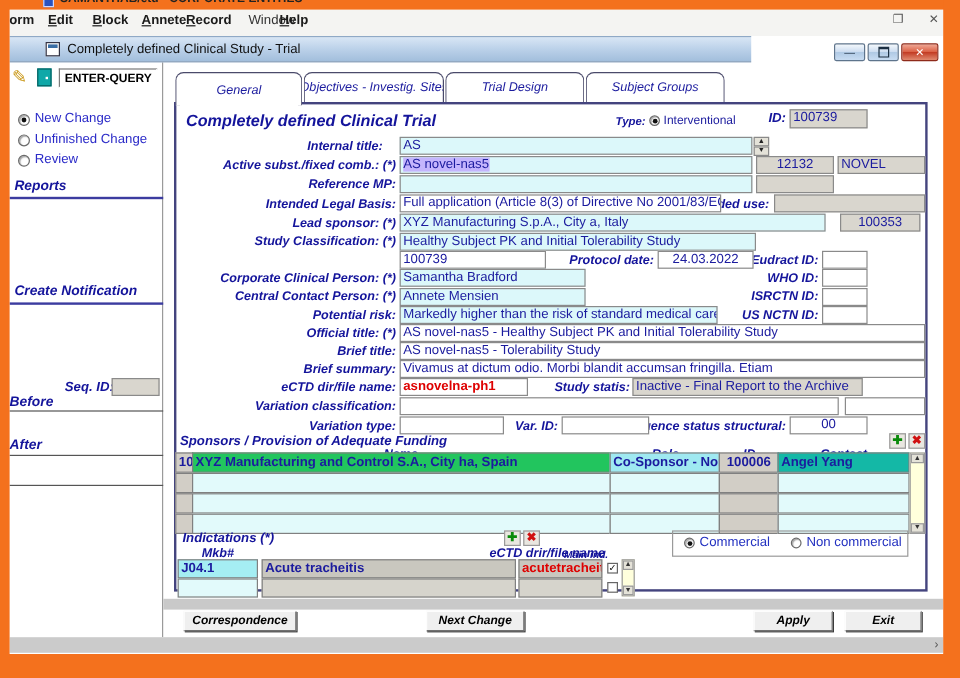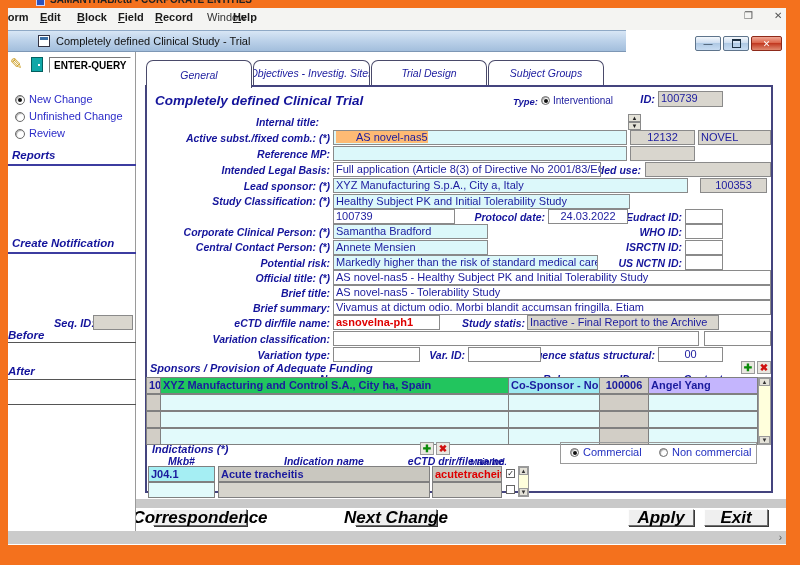--- a/index.html
+++ b/index.html
@@ -24,21 +24,21 @@
   .lbl{position:absolute;font-style:italic;font-weight:bold;font-size:10.5px;color:#14149B;white-space:nowrap;}
   .fld{position:absolute;height:15px;box-sizing:border-box;border:1px solid #8A8A8A;background:#fff;
        font-size:11px;color:#1B1B9E;line-height:13px;padding:0 2px;white-space:nowrap;overflow:hidden;}
   .cyan{background:#DCF8FA;}
   .gray{background:#D9D6CE;}
   .ctr{text-align:center;}
   .redtx{color:#DE0000;font-weight:bold;}
   .btn{position:absolute;background:#EFEFEF;border:1px solid #707070;border-top-color:#FDFDFD;border-left-color:#FDFDFD;
        box-shadow:1px 1px 0 #3a3a3a;box-sizing:border-box;display:flex;align-items:center;justify-content:center;
        font-size:10.5px;font-weight:bold;color:#000;white-space:nowrap;}
-  .btn.it{font-style:italic;font-size:17px;}
+  .btn.it{font-style:italic;font-size:10px;}
   .btn.it::first-letter{text-decoration:underline;}
   .radio{position:absolute;width:10px;height:10px;border-radius:50%;background:#fff;border:1px solid #6A6A6A;
          box-shadow:inset 1px 1px 1px rgba(0,0,0,.35);box-sizing:border-box;}
   .radio.sel::after{content:"";position:absolute;left:2px;top:2px;width:4px;height:4px;border-radius:50%;background:#111;}
   .rlabel{position:absolute;font-size:11px;color:#2B2BC8;white-space:nowrap;}
   .hline{position:absolute;height:1px;background:#555;}
   .bluerule{position:absolute;height:2px;background:#3C3CA0;}
   .sideh{position:absolute;font-style:italic;font-weight:bold;font-size:11.5px;color:#14149B;white-space:nowrap;}
   
   .tab{position:absolute;top:8px;height:25px;box-sizing:border-box;border:1px solid #4a4a6a;border-bottom:none;
@@ -58,35 +58,35 @@
   .vscroll{position:absolute;background:#FFFFDC;border:1px solid #9a9a9a;box-sizing:border-box;}
   .varrow{position:absolute;left:0;width:100%;height:8px;background:#E4E2D8;border:1px solid #9a9a9a;box-sizing:border-box;
           font-size:6px;line-height:6px;text-align:center;color:#333;}
   .chk{position:absolute;width:9px;height:9px;background:#fff;border:1px solid #666;box-sizing:border-box;
        font-size:8px;line-height:8px;text-align:center;color:#111;}
   
   #hscroll{position:absolute;left:8px;top:531px;width:778px;height:13px;background:#CBCBCB;z-index:4;}
   
   #side{position:absolute;left:8px;top:52px;width:128px;height:479px;background:#fff;border-right:1px solid #9a9a9a;box-sizing:border-box;z-index:2;}
   #main{position:absolute;left:136px;top:52px;width:650px;height:479px;background:#fff;overflow:hidden;z-index:1;}
-  .selmark{background:#fdba74;padding-left:20px;}
+  .selmark{background:#c4b5fd;}
   .spinner{position:absolute;width:13px;height:16px;box-sizing:border-box;}
   .spinhalf{position:absolute;left:0;width:13px;height:8px;background:#E4E2D8;border:1px solid #8a8a8a;box-sizing:border-box;
             font-size:6px;line-height:6px;text-align:center;color:#222;}
 </style>
 </head>
 <body>
 
 <div id="screen">
 
   <div id="menubar">
     <span class="menu-item acc" style="left:-7px">Form</span>
     <span class="menu-item acc" style="left:32px">Edit</span>
     <span class="menu-item acc" style="left:69px">Block</span>
-    <span class="menu-item acc" style="left:110px">Field</span>
+    <span class="menu-item acc" style="left:110px">Annete</span>
     <span class="menu-item acc" style="left:147px">Record</span>
     <span class="menu-item plain" style="left:199px">Window</span>
     <span class="menu-item acc" style="left:225px">Help</span>
     <span class="a" style="left:736px;top:2px;font-size:10px;color:#555">❐</span>
     <span class="a" style="left:766px;top:2px;font-size:10px;color:#555">✕</span>
   </div>
 
   <div id="titlebar">
     <span class="a" style="left:30px;top:4px;width:12px;height:12px;background:#fff;border:1px solid #334;box-sizing:border-box">
         <span style="display:block;margin:1px;height:3px;background:#3A6EA5"></span>
@@ -162,20 +162,21 @@
     <span class="lbl" style="right:145px;top:112px">tended use:</span>
     <span class="lbl" style="right:241px;top:159px">Protocol date:</span>
     <span class="lbl" style="right:104px;top:159px">Eudract ID:</span>
     <span class="lbl" style="right:104px;top:174px">WHO ID:</span>
     <span class="lbl" style="right:104px;top:189px">ISRCTN ID:</span>
     <span class="lbl" style="right:104px;top:205px">US NCTN ID:</span>
     <span class="lbl" style="right:261px;top:265px">Study statis:</span>
     <span class="lbl" style="right:321px;top:297px">Var. ID:</span>
     <span class="lbl" style="right:131px;top:297px">Sequence status structural:</span>
 
+    <span class="fld cyan" style="left:197px;top:62px;width:294px">AS</span>
     <span class="spinner" style="left:492px;top:62px">
         <span class="spinhalf" style="top:0">▲</span>
         <span class="spinhalf" style="top:8px">▼</span>
       </span>
 
     <span class="fld cyan" style="left:197px;top:78px;width:294px"><span class="selmark">AS novel-nas5</span></span>
     <span class="fld gray ctr" style="left:494px;top:78px;width:65px">12132</span>
     <span class="fld gray" style="left:562px;top:78px;width:73px">NOVEL</span>
 
     <span class="fld cyan" style="left:197px;top:94px;width:294px"></span>
@@ -221,21 +222,21 @@
     <span class="thead" style="left:374px;top:321px;width:89px">Role</span>
     <span class="thead" style="left:465px;top:321px;width:47px">ID</span>
     <span class="thead" style="left:514px;top:321px;width:106px">Contact</span>
     <span class="icon-add" style="left:605px;top:309px">✚</span>
     <span class="icon-del" style="left:621px;top:309px">✖</span>
 
     <span class="cell b gray ctr" style="left:10px;top:325px;width:15px;background:#D2CEC6">10</span>
     <span class="cell b" style="left:24px;top:325px;width:349px;background:#22c55e">XYZ Manufacturing and Control S.A., City ha, Spain</span>
     <span class="cell b" style="left:372px;top:325px;width:92px;background:#9FE9F1">Co-Sponsor - Non</span>
     <span class="cell b ctr" style="left:463px;top:325px;width:50px;background:#D2CEC6">100006</span>
-    <span class="cell b" style="left:512px;top:325px;width:110px;background:#c4b5fd">Angel Yang</span>
+    <span class="cell b" style="left:512px;top:325px;width:110px;background:#14b8a6">Angel Yang</span>
 
     <span class="cell" style="left:10px;top:342px;width:15px;background:#D2CEC6"></span>
     <span class="cell" style="left:24px;top:342px;width:349px;background:#E2FAFB"></span>
     <span class="cell" style="left:372px;top:342px;width:92px;background:#E2FAFB"></span>
     <span class="cell" style="left:463px;top:342px;width:50px;background:#D2CEC6"></span>
     <span class="cell" style="left:512px;top:342px;width:110px;background:#E2FAFB"></span>
     <span class="cell" style="left:10px;top:359px;width:15px;background:#D2CEC6"></span>
     <span class="cell" style="left:24px;top:359px;width:349px;background:#E2FAFB"></span>
     <span class="cell" style="left:372px;top:359px;width:92px;background:#E2FAFB"></span>
     <span class="cell" style="left:463px;top:359px;width:50px;background:#D2CEC6"></span>
@@ -247,21 +248,20 @@
     <span class="cell" style="left:512px;top:376px;width:110px;background:#E2FAFB"></span>
     <span class="vscroll" style="left:622px;top:325px;width:13px;height:68px">
         <span class="varrow" style="top:0">▲</span>
         <span class="varrow" style="bottom:0">▼</span>
       </span>
 
     <span class="lbl" style="left:16px;top:391px;font-size:11px">Indictations (*)</span>
     <span class="icon-add" style="left:284px;top:390px">✚</span>
     <span class="icon-del" style="left:300px;top:390px">✖</span>
     <span class="thead" style="left:12px;top:403px;width:67px">Mkb#</span>
-    <span class="thead" style="left:82px;top:403px;width:212px">Indication name</span>
     <span class="thead" style="left:270px;top:403px;width:100px">eCTD drir/file name</span>
     <span class="thead" style="left:334px;top:405px;width:50px;font-size:8.5px;text-align:left">Main ind.</span>
 
     <span class="cell b" style="left:12px;top:414px;width:67px;height:16px;background:#A5EEF3">J04.1</span>
     <span class="cell b" style="left:82px;top:414px;width:212px;height:16px;background:#C9C7BF">Acute tracheitis</span>
     <span class="cell b" style="left:296px;top:414px;width:70px;height:16px;background:#C9C7BF;color:#DE0000">acutetracheit</span>
     <span class="chk" style="left:370px;top:417px">✓</span>
     <span class="cell" style="left:12px;top:430px;width:67px;height:16px;background:#E2FAFB"></span>
     <span class="cell" style="left:82px;top:430px;width:212px;height:16px;background:#D6D4CC"></span>
     <span class="cell" style="left:296px;top:430px;width:70px;height:16px;background:#D6D4CC"></span>

